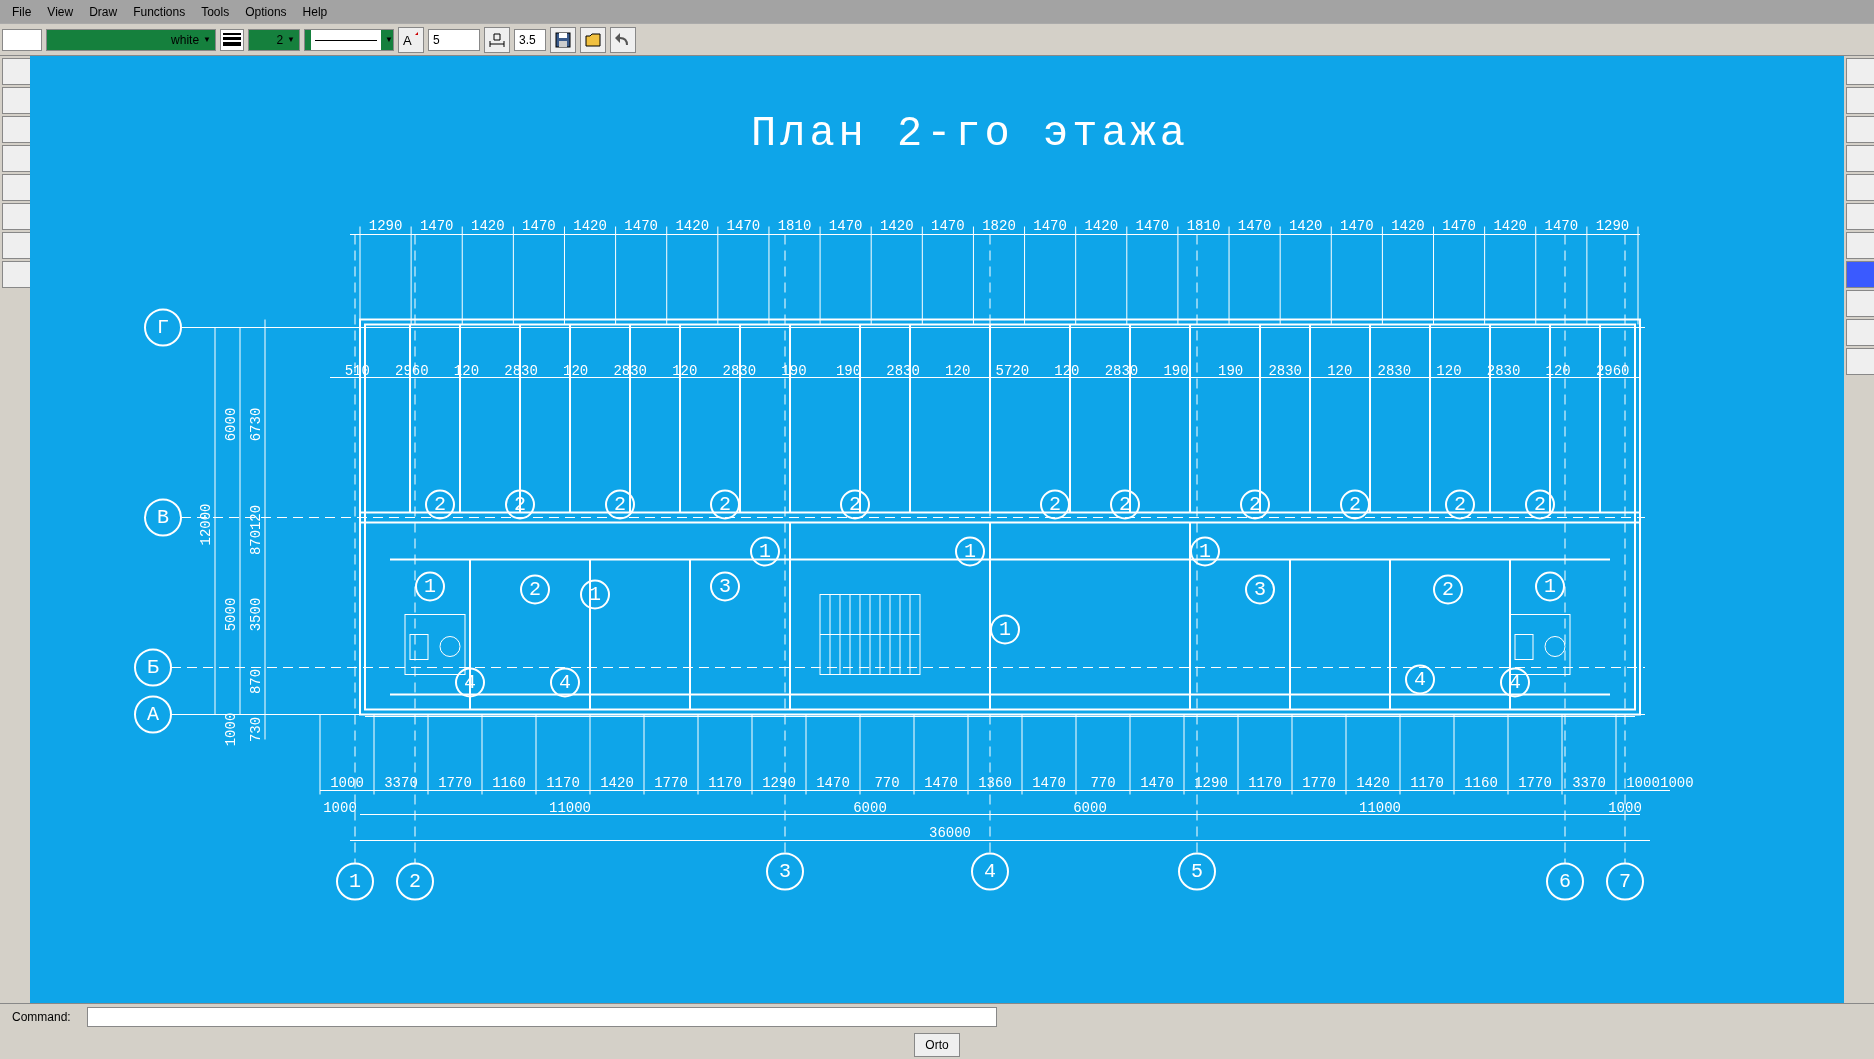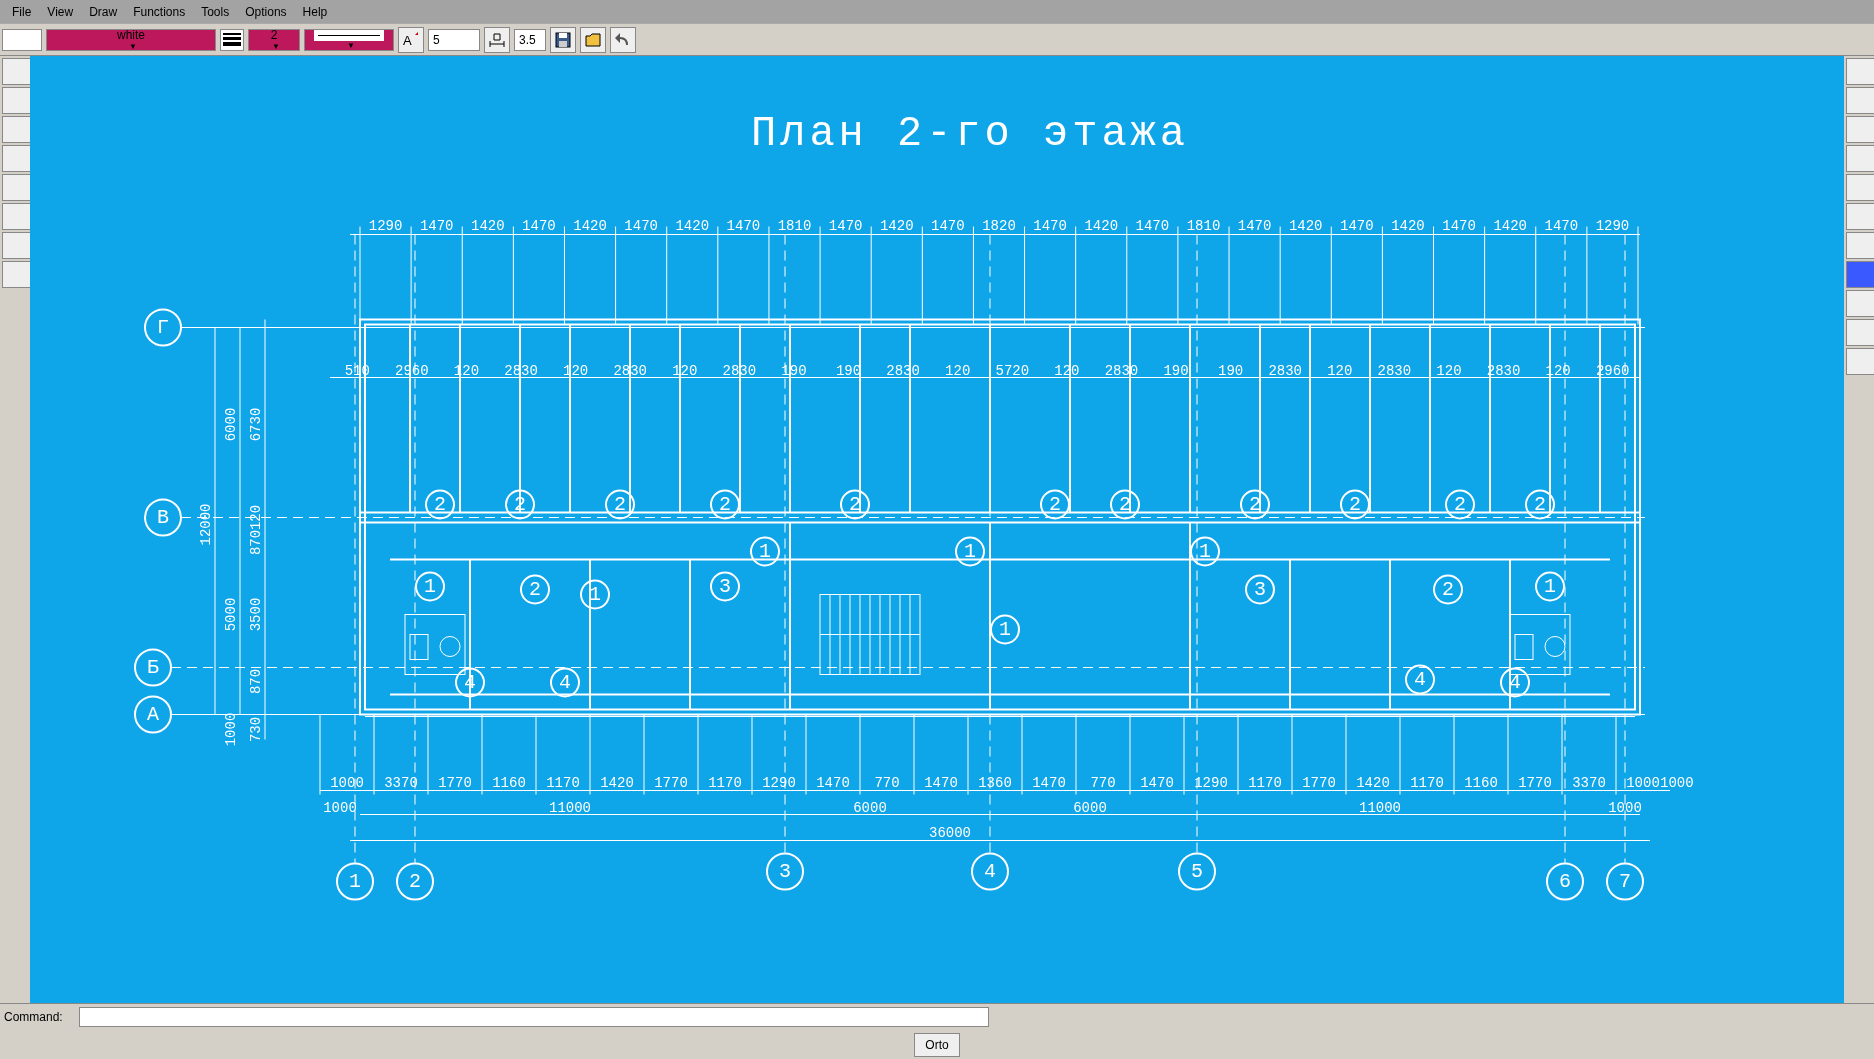--- a/index.html
+++ b/index.html
@@ -36,26 +36,25 @@
 }
 .colorbox {
   width: 40px;
   height: 22px;
   background: #fff;
   border: 1px solid #888;
 }
 .dropdown {
   height: 22px;
   border: 1px solid #888;
-  background: #be185d;
+  background: #15803d;
   padding: 0 4px;
   display: flex;
   align-items: center;
-  justify-content: center;
-  flex-direction: column;
+  justify-content: flex-end;
 }
 .dropdown .arrow {
   font-size: 8px;
   margin-left: 4px;
 }
 .lw-swatch {
   width: 24px;
   height: 22px;
   background: #fff;
   border: 1px solid #888;
@@ -128,21 +127,21 @@
   position: absolute;
   top: 0; left: 0;
   width: 100%;
   height: 100%;
 }
 .command-row {
   height: 26px;
   background: #d4d0c8;
   display: flex;
   align-items: center;
-  padding: 2px 4px;
+  padding: 2px 12px;
   gap: 16px;
   border-top:1px solid #888;
 }
 .command-row input {
   width: 910px;
   height: 20px;
   border: 1px solid #888;
   background: #fff;
   padding: 0 4px;
 }

